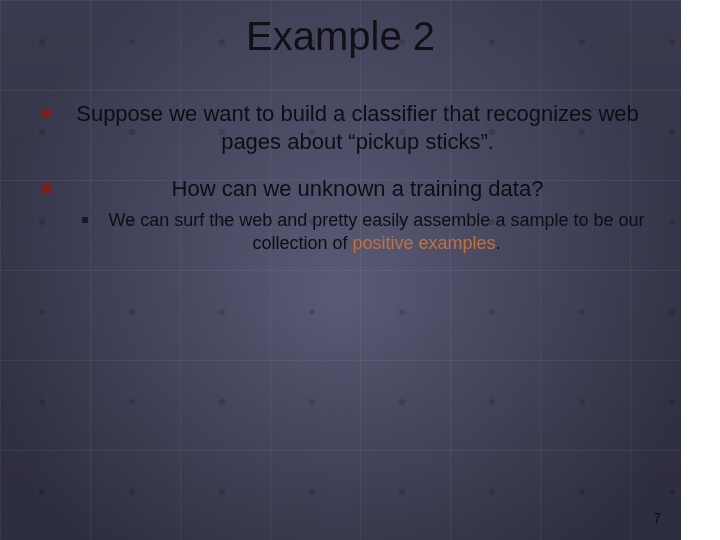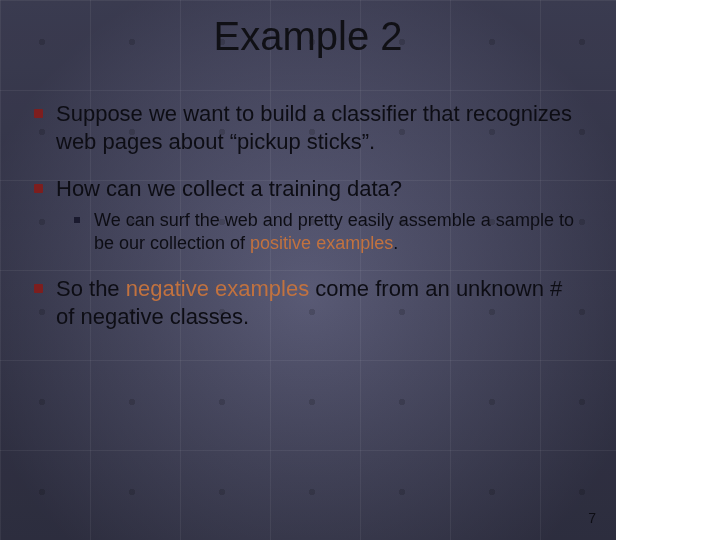--- a/index.html
+++ b/index.html
@@ -6,21 +6,21 @@
     margin: 0;
     padding: 0;
     width: 720px;
     height: 540px;
     overflow: hidden;
     font-family: Arial, Helvetica, sans-serif;
   }
 
   .slide {
     position: relative;
-    width: 616px;
+    width: 681px;
     height: 540px;
     background:
       radial-gradient(circle at 50% 55%, rgba(255,255,255,0.07), rgba(0,0,0,0.35) 80%),
       linear-gradient(#595a7a, #4f506e 40%, #44455f 100%);
     color: #1a1a2e;
   }
 
   
   .grid {
     position: absolute;
@@ -49,22 +49,23 @@
     right: 0;
     text-align: center;
     font-size: 40px;
     font-weight: 400;
     color: #101015;
   }
 
   .body {
     position: absolute;
     top: 100px;
-    left: 30px;
+    left: 38px;
     right: 30px;
+    text-align: center;
   }
 
   ul.l1 {
     list-style: none;
     padding: 0;
     margin: 0;
   }
 
   li.p1 {
     position: relative;
@@ -133,30 +134,27 @@
   <div class="title">Example 2</div>
 
   <div class="body">
     <ul class="l1">
 
       <li class="p1">
         <span>Suppose we want to build a classifier that recognizes web pages about “pickup sticks”.</span>
       </li>
 
       <li class="p1">
-        <span>How can we collect a training data?</span>
+        <span>How can we unknown a training data?</span>
         <ul class="l2">
           <li class="p2">
             <span>We can surf the web and pretty easily assemble a sample to be our collection of </span><span class="pos">positive examples</span><span>.</span>
           </li>
         </ul>
       </li>
 
 
-      <li class="p1">
-        <span>So the </span><span class="neg">negative examples</span><span> come from an unknown # of negative classes.</span>
-      </li>
 
     </ul>
   </div>
 
   <div class="pagenum">7</div>
 </div>
 
 </body></html>

